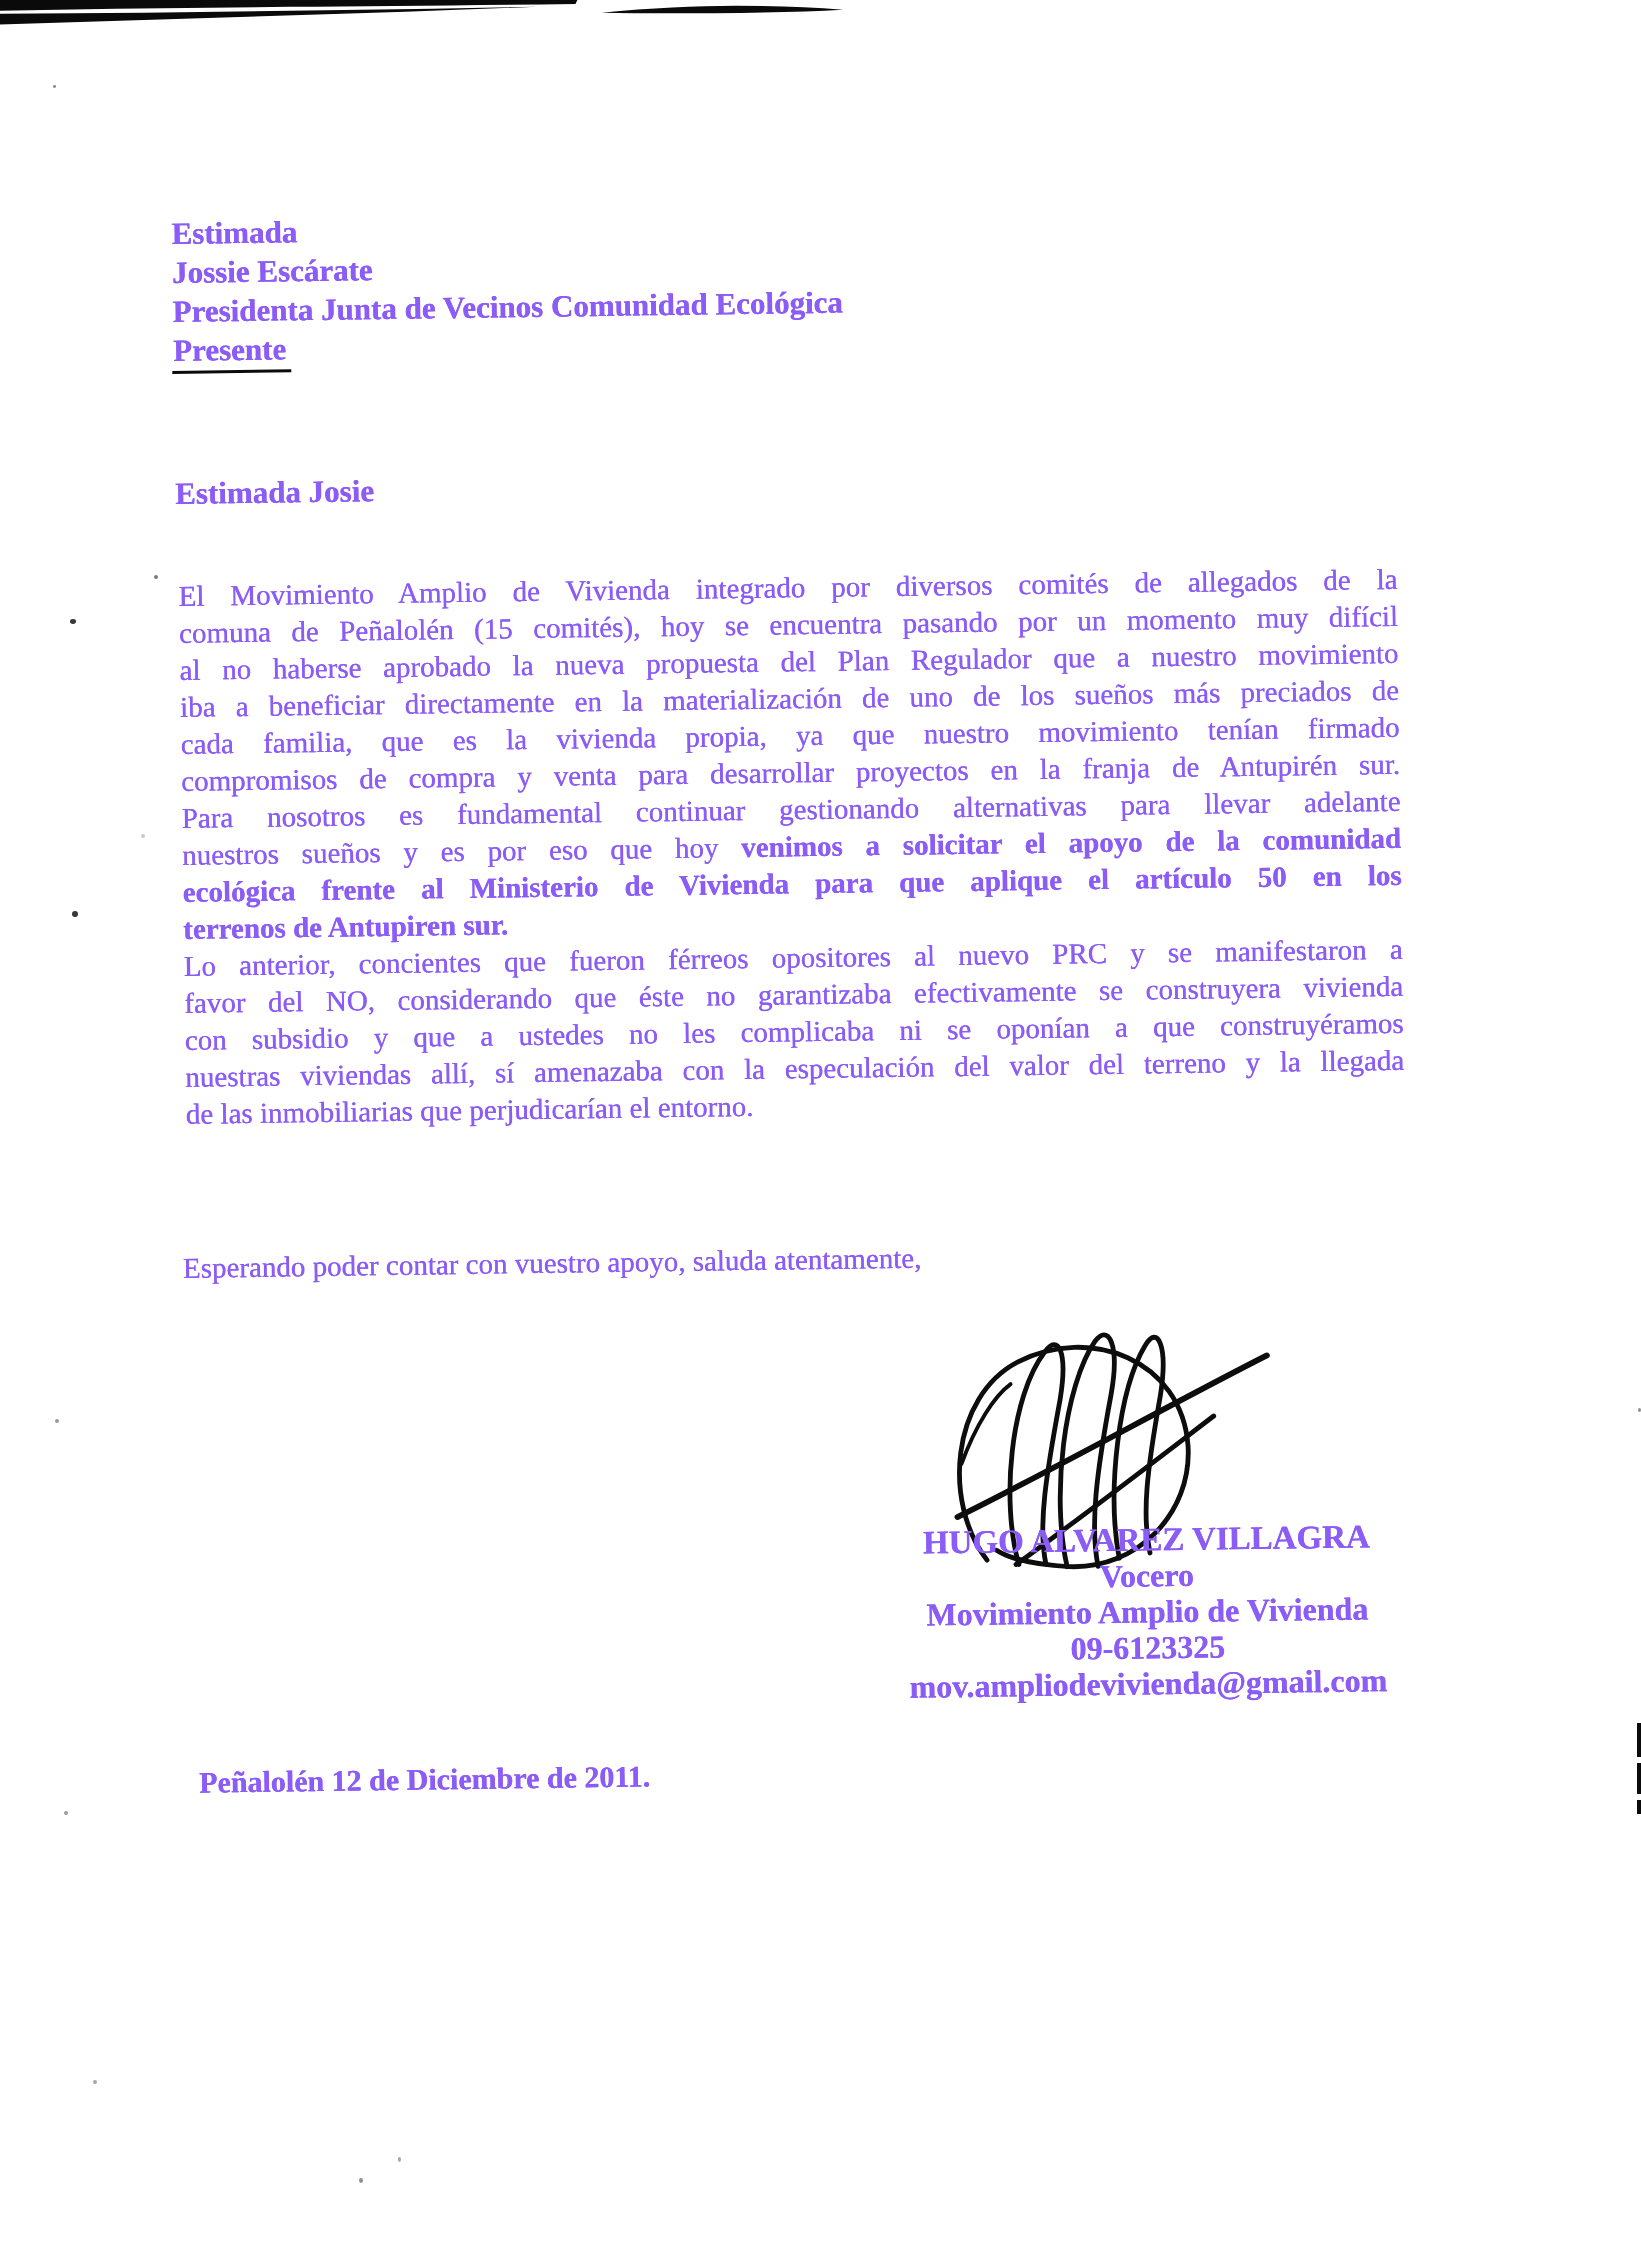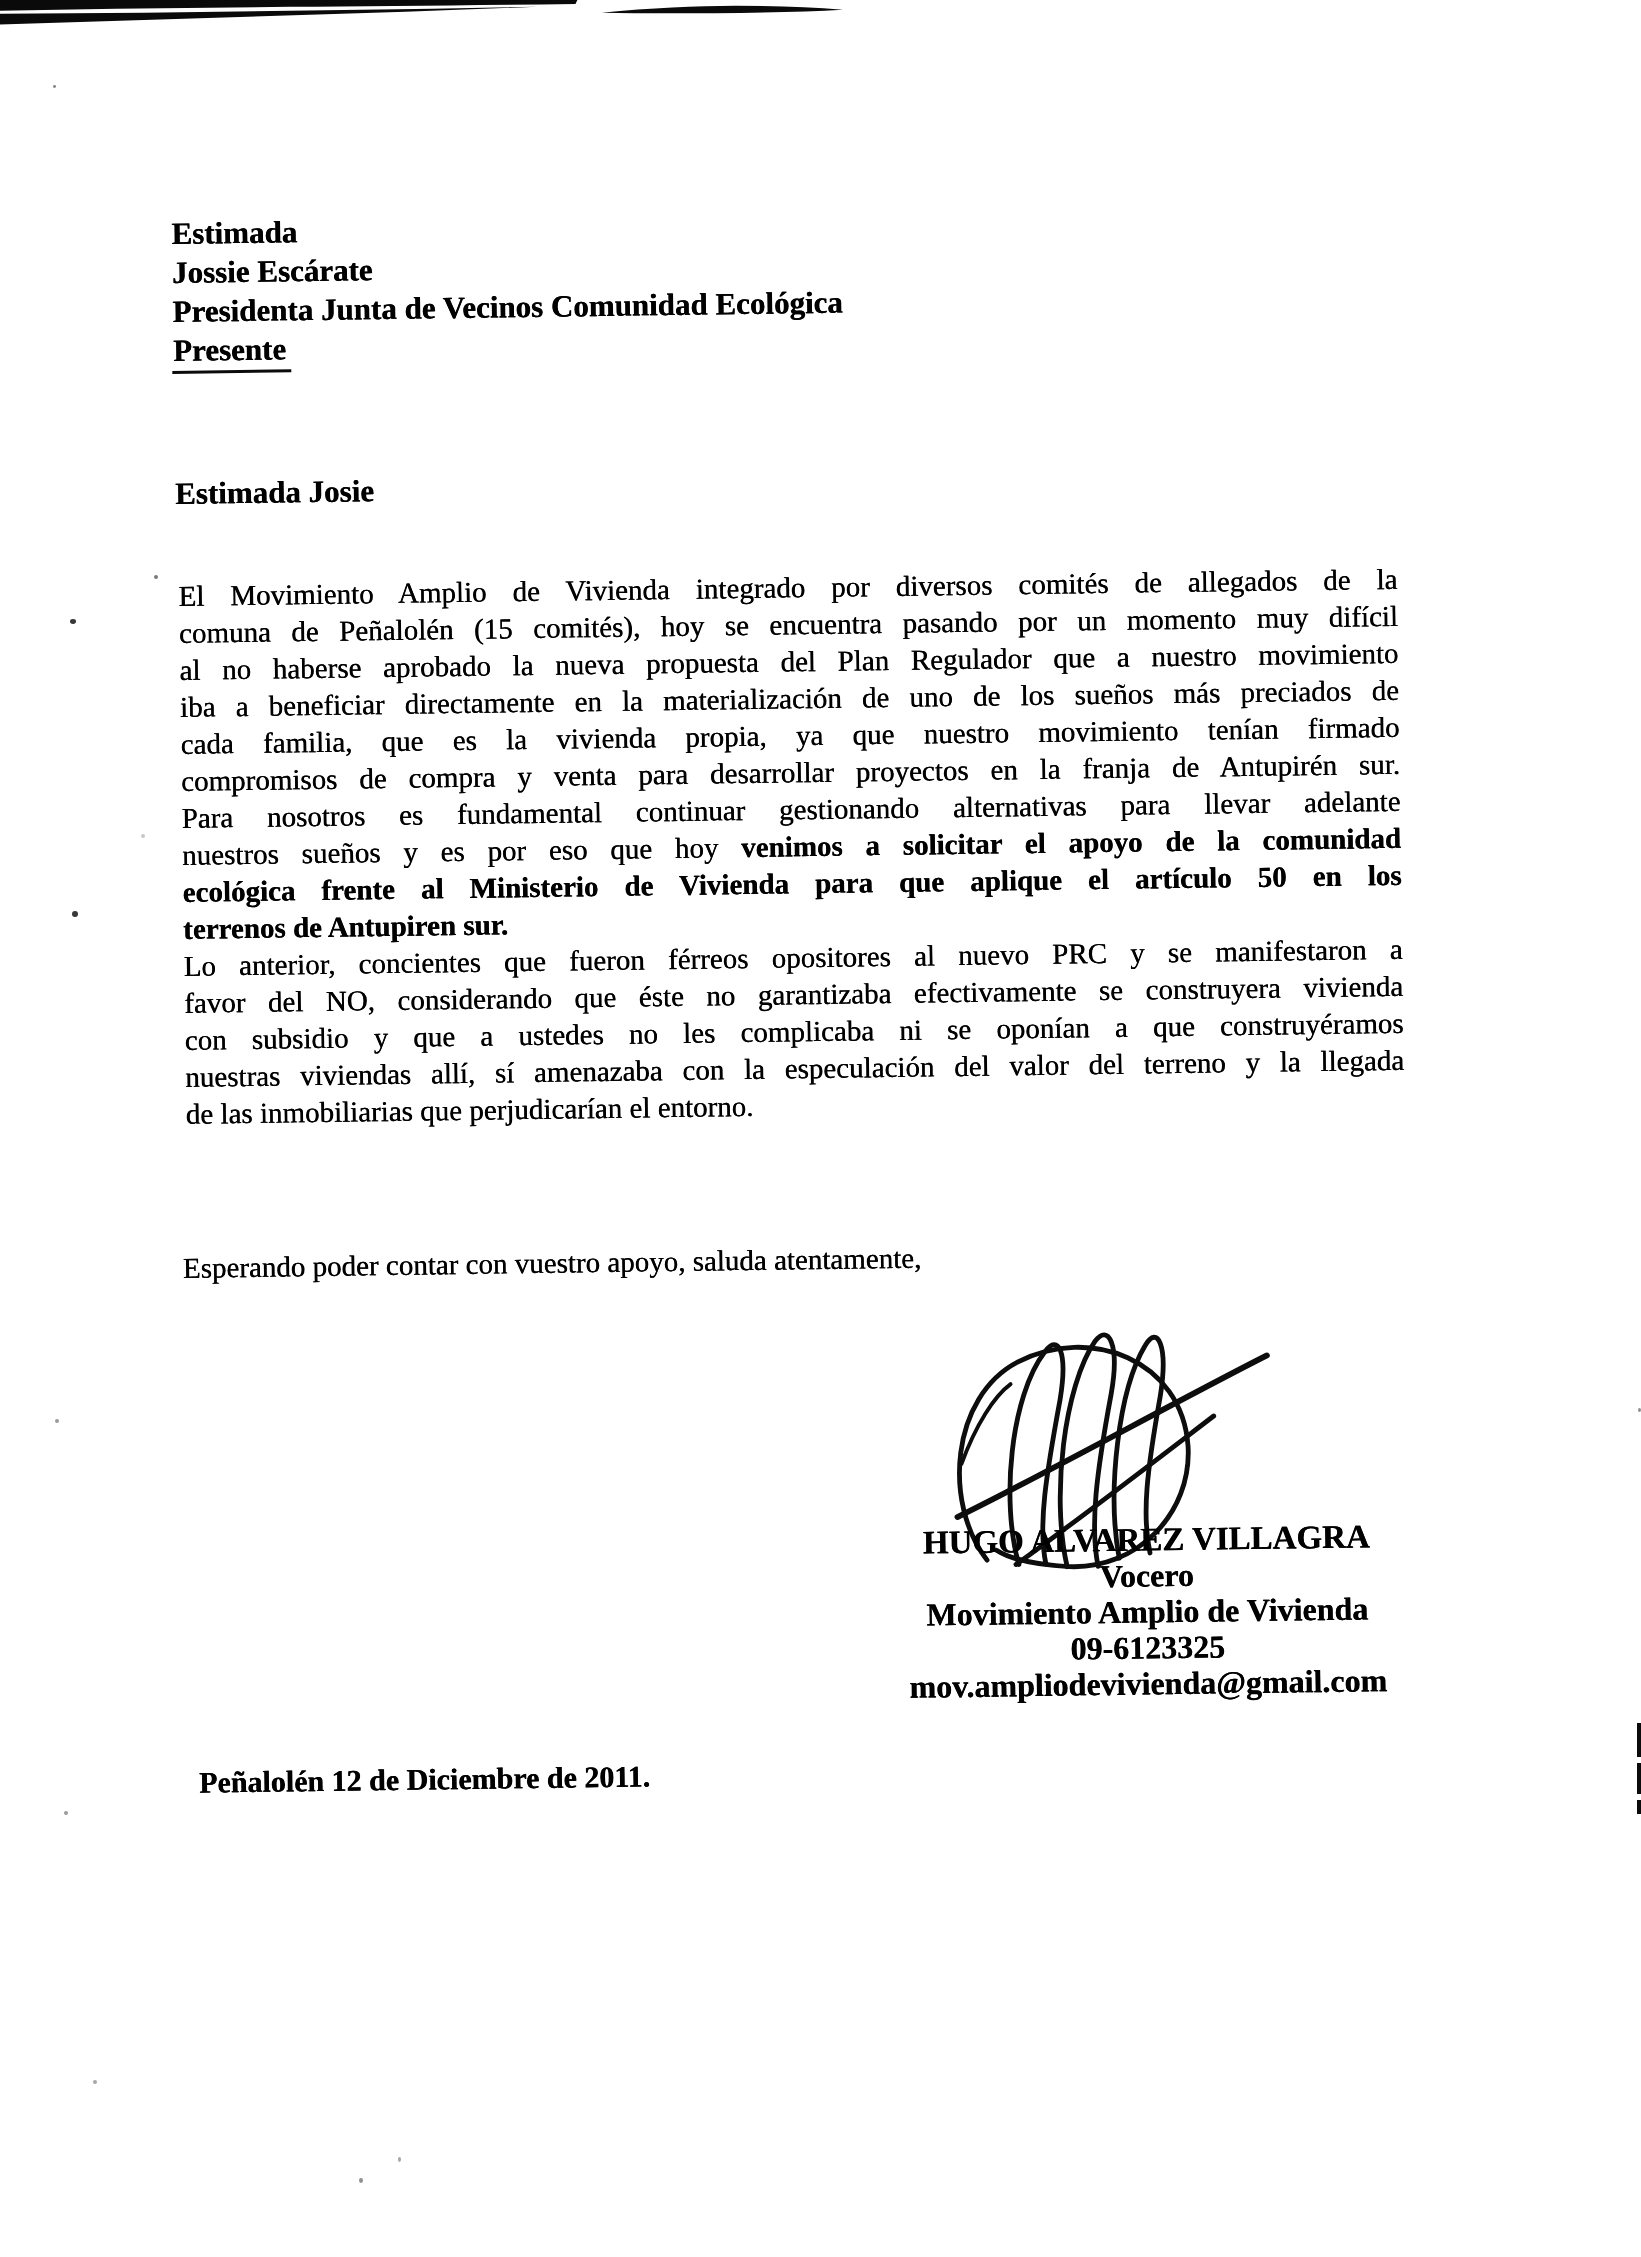--- a/index.html
+++ b/index.html
@@ -3,21 +3,21 @@
 <meta charset="utf-8">
 <style>
   html,body{margin:0;padding:0;}
   body{
     width:1641px;height:2257px;
     background:#e8e8e8;
     font-family:"Liberation Serif","DejaVu Serif",serif;
   }
   .page{
     position:relative;width:1641px;height:2257px;
-    background:#ffffff;color:#000000;overflow:hidden;
+    background:#ffffff;color:#8b5cf6;overflow:hidden;
   }
   .rot{
     position:absolute;left:0;top:0;width:1641px;height:2257px;
     transform:rotate(-0.8deg);transform-origin:821px 1062px;
   }
   .ink{ text-shadow:0.4px 0 currentColor; }
 
   .recipient{position:absolute;left:183px;top:205px;font-size:31px;font-weight:700;line-height:39px;white-space:nowrap;}
   .underlined{display:inline-block;border-bottom:3.9px solid #0b0b0b;padding:0 4.8px 1px 1px;margin-left:-1px;}
 

